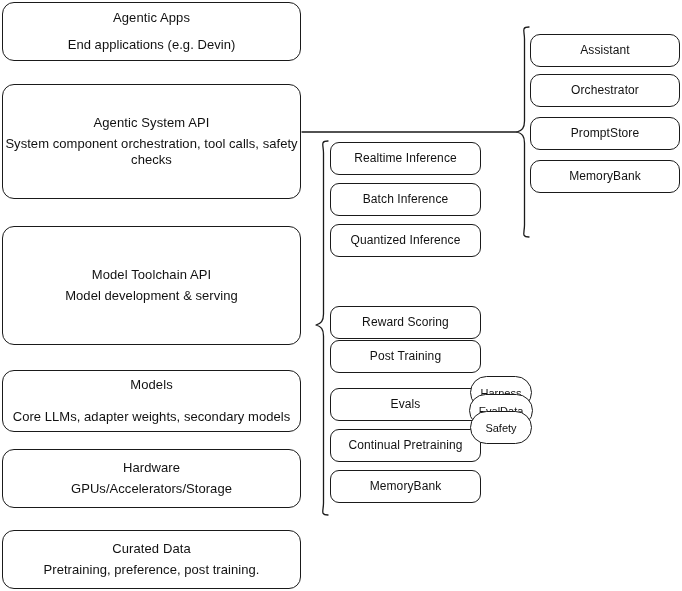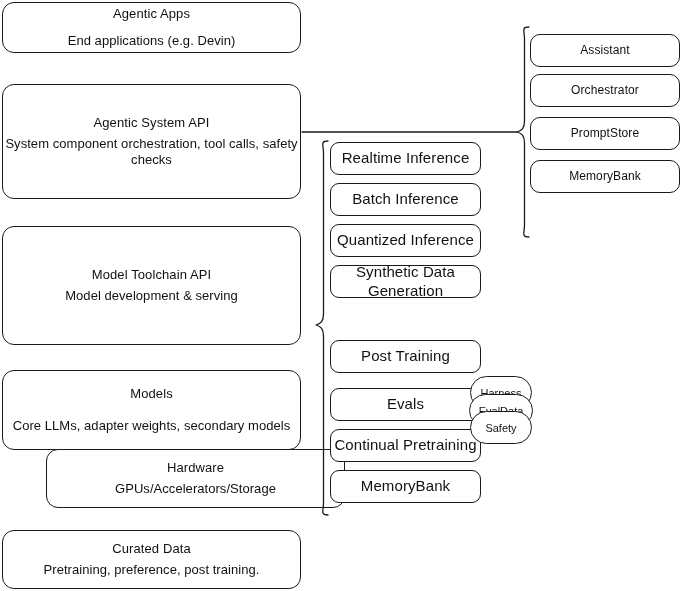--- a/index.html
+++ b/index.html
@@ -51,21 +51,21 @@
     width: 299px;
   }
   
   .cap-box {
     left: 330px;
     width: 151px;
     height: 33px;
     border-radius: 9px;
     border-width: 1.2px;
   }
-  .cap-box .title { font-size: 15px; }
+  .cap-box .title { font-size: 12px; }
   
   .comp-box {
     left: 530px;
     width: 150px;
     height: 33px;
     border-radius: 10px;
     border-width: 1.2px;
   }
   .comp-box .title { font-size: 12px; }
   
@@ -120,61 +120,61 @@
 
     <path class="brace" d="M 328 141
              C 320 141, 323.5 145, 323.5 153
              L 323.5 314
              C 323.5 321, 321 323.5, 316 325
              C 321 326.5, 323.5 329, 323.5 336
              L 323.5 503
              C 323.5 511, 320 515, 328 515"></path>
   </svg>
 
-  <div class="box layer-box" style="top:2px; height:51px;gap:6px;">
+  <div class="box layer-box" style="top:2px; height:59px;gap:6px;">
     <div class="title">Agentic Apps</div>
     <div class="subtitle">End applications (e.g. Devin)</div>
   </div>
 
   <div class="box layer-box" style="top:84px; height:115px;">
     <div class="title">Agentic System API</div>
     <div class="subtitle">System component orchestration, tool calls, safety checks</div>
   </div>
 
   <div class="box layer-box" style="top:226px; height:119px;">
     <div class="title">Model Toolchain API</div>
     <div class="subtitle">Model development &amp; serving</div>
   </div>
 
-  <div class="box layer-box" style="top:370px; height:80px;gap:11px;">
+  <div class="box layer-box" style="top:370px; height:62px;gap:11px;">
     <div class="title">Models</div>
     <div class="subtitle">Core LLMs, adapter weights, secondary models</div>
   </div>
 
-  <div class="box layer-box" style="top:449px; height:59px;margin-left:44px;">
+  <div class="box layer-box" style="top:449px; height:59px;">
     <div class="title">Hardware</div>
     <div class="subtitle">GPUs/Accelerators/Storage</div>
   </div>
 
   <div class="box layer-box" style="top:530px; height:59px;">
     <div class="title">Curated Data</div>
     <div class="subtitle">Pretraining, preference, post training.</div>
   </div>
 
   <div class="box cap-box" style="top:142px;">
     <div class="title">Realtime Inference</div>
   </div>
   <div class="box cap-box" style="top:183px;">
     <div class="title">Batch Inference</div>
   </div>
   <div class="box cap-box" style="top:224px;">
     <div class="title">Quantized Inference</div>
   </div>
-  <div class="box cap-box" style="top:265px;">
-    <div class="title">Synthetic Data Generation</div>
+  <div class="box cap-box" style="top:306px;">
+    <div class="title">Reward Scoring</div>
   </div>
   <div class="box cap-box" style="top:340px;">
     <div class="title">Post Training</div>
   </div>
   <div class="box cap-box" style="top:388px;">
     <div class="title">Evals</div>
   </div>
   <div class="box cap-box" style="top:429px;">
     <div class="title">Continual Pretraining</div>
   </div>

